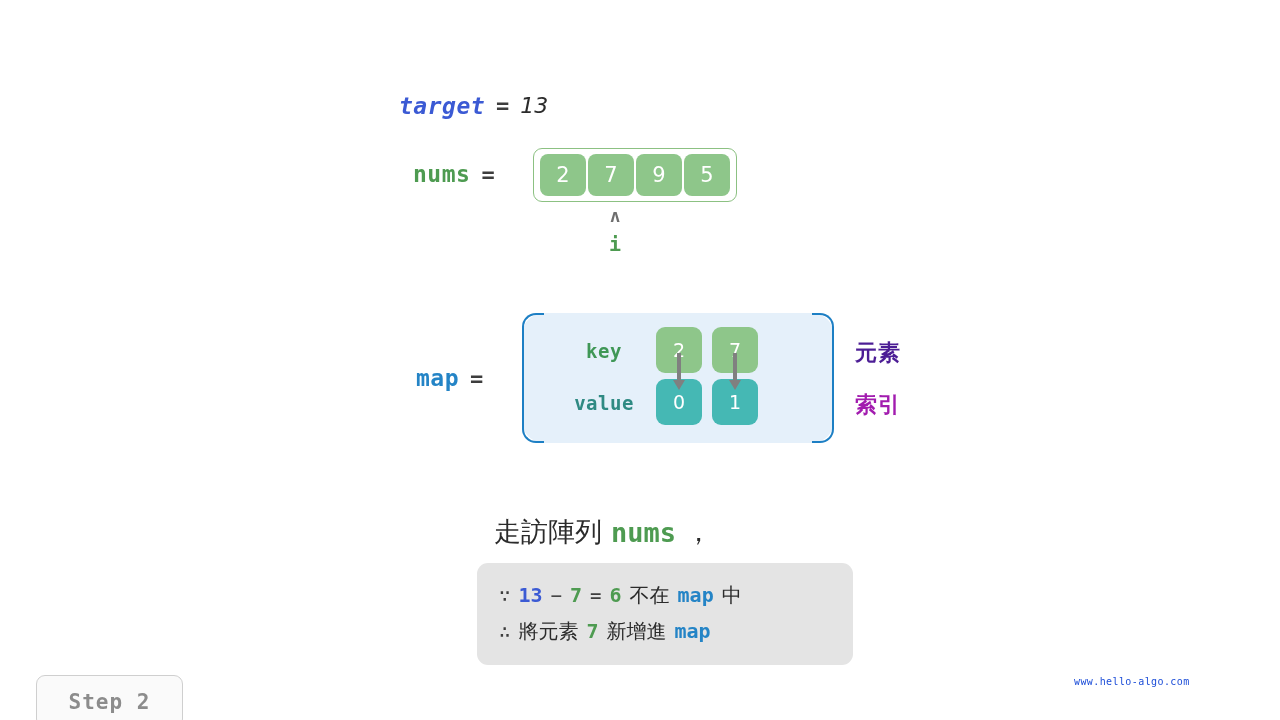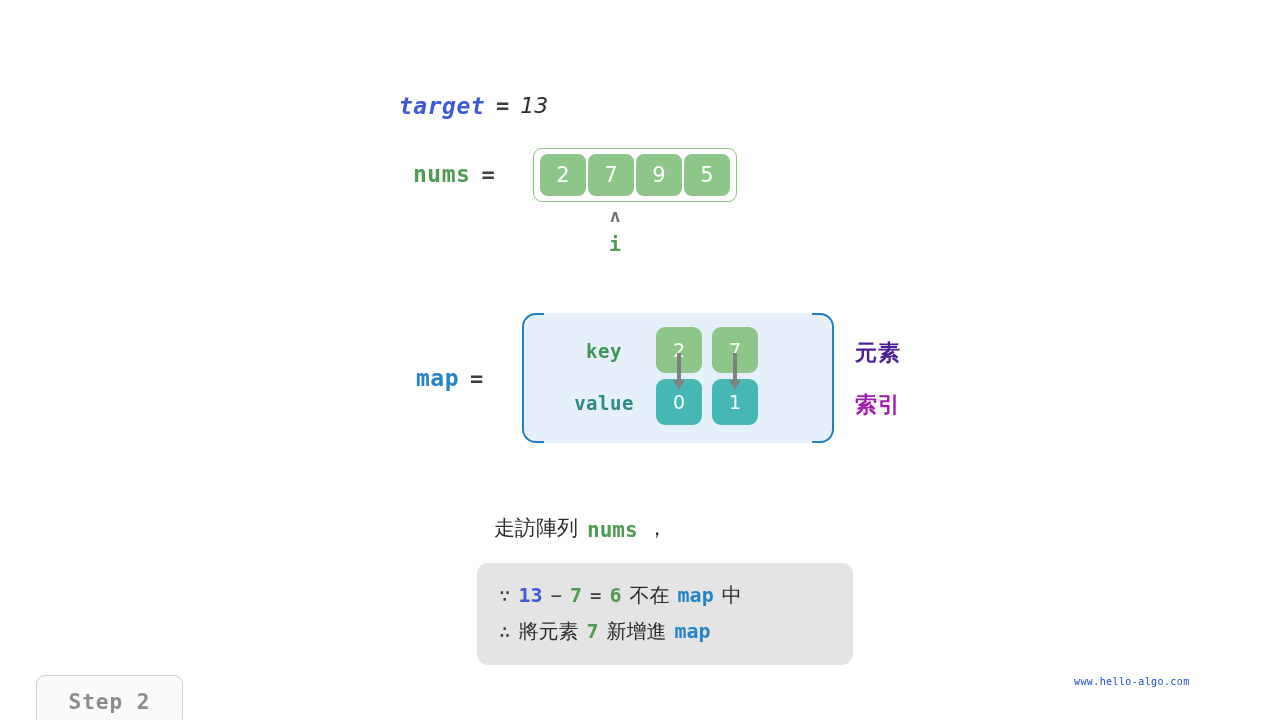--- a/index.html
+++ b/index.html
@@ -207,25 +207,25 @@
     font-weight: bold;
     letter-spacing: 1px;
   }
   #side-element { top: 338px; color: #4c1d95; }
   #side-index   { top: 390px; color: #a21caf; }
 
   
   #caption-line {
     left: 494px;
     top: 514px;
-    font-size: 21px;
+    font-size: 27px;
     color: #2b2b2b;
     white-space: nowrap;
     display: flex;
-    align-items: flex-end;
+    align-items: center;
   }
   #caption-line .kw { color: #4e9b51; font-weight: bold; margin: 0 9px; }
 
   #info-box {
     left: 477px;
     top: 563px;
     width: 376px;
     padding: 14px 22px 16px 22px;
     background: #e4e4e4;
     border-radius: 11px;

